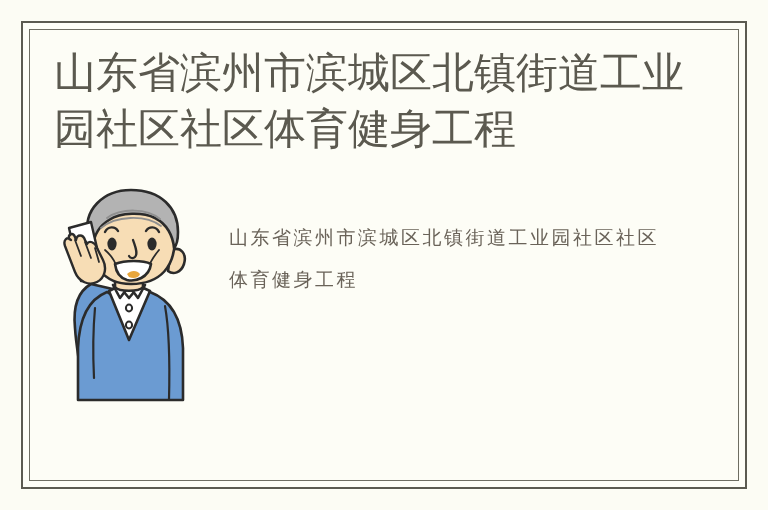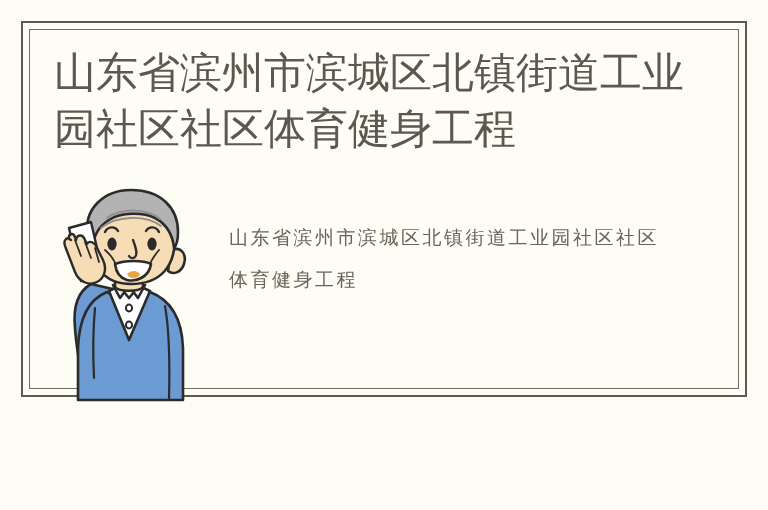--- a/index.html
+++ b/index.html
@@ -12,21 +12,21 @@
     background: #fcfcf4;
     font-family: "Liberation Sans", "DejaVu Sans", sans-serif;
     overflow: hidden;
   }
 
   #card {
     position: absolute;
     left: 21px;
     top: 21px;
     width: 726px;
-    height: 376px;
+    height: 468px;
     box-sizing: border-box;
     border: 2px solid #5b5a50;
     background: #fdfdf6;
   }
 
   #card-inner {
     position: absolute;
     left: 6px;
     top: 6px;
     right: 6px;

